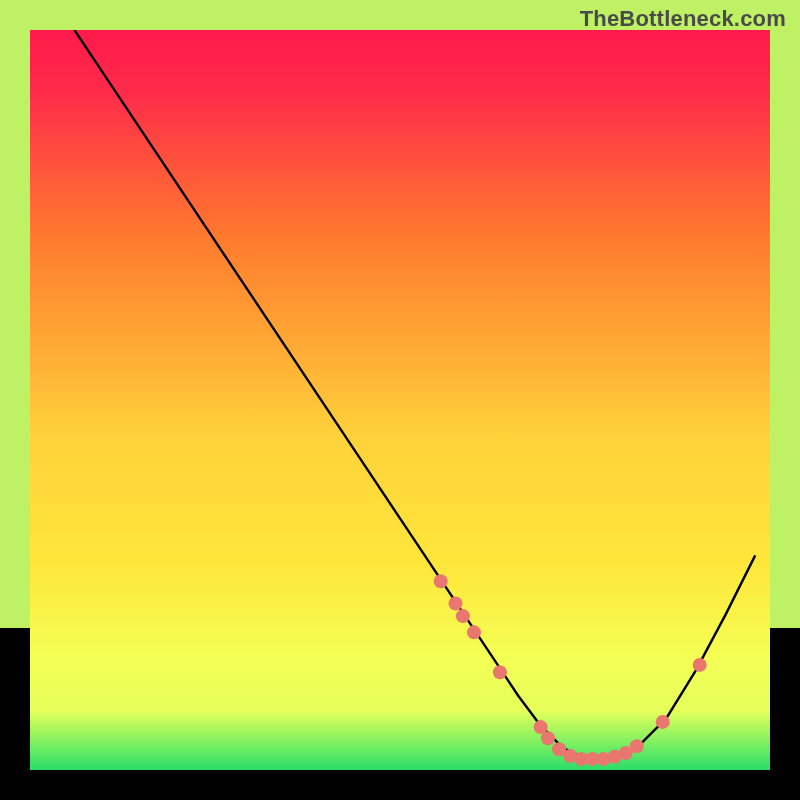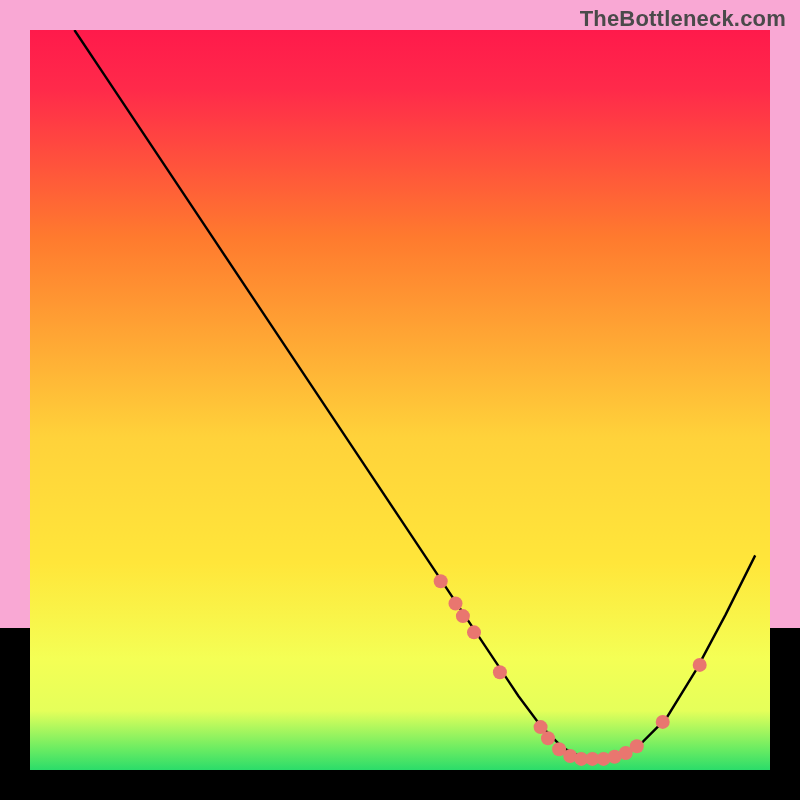--- a/index.html
+++ b/index.html
@@ -8,21 +8,21 @@
     width: 800px;
     height: 800px;
     background: #000;
     overflow: hidden;
     font-family: Arial, Helvetica, sans-serif;
   }
   .frame {
     position: relative;
     width: 800px;
     height: 628px;
-    background: #f9a8d4;
+    background: #bef264;
   }
   .watermark {
     position: absolute;
     top: 6px;
     right: 14px;
     font-size: 22px;
     font-weight: 600;
     color: #4a4a4a;
     letter-spacing: 0.2px;
   }

